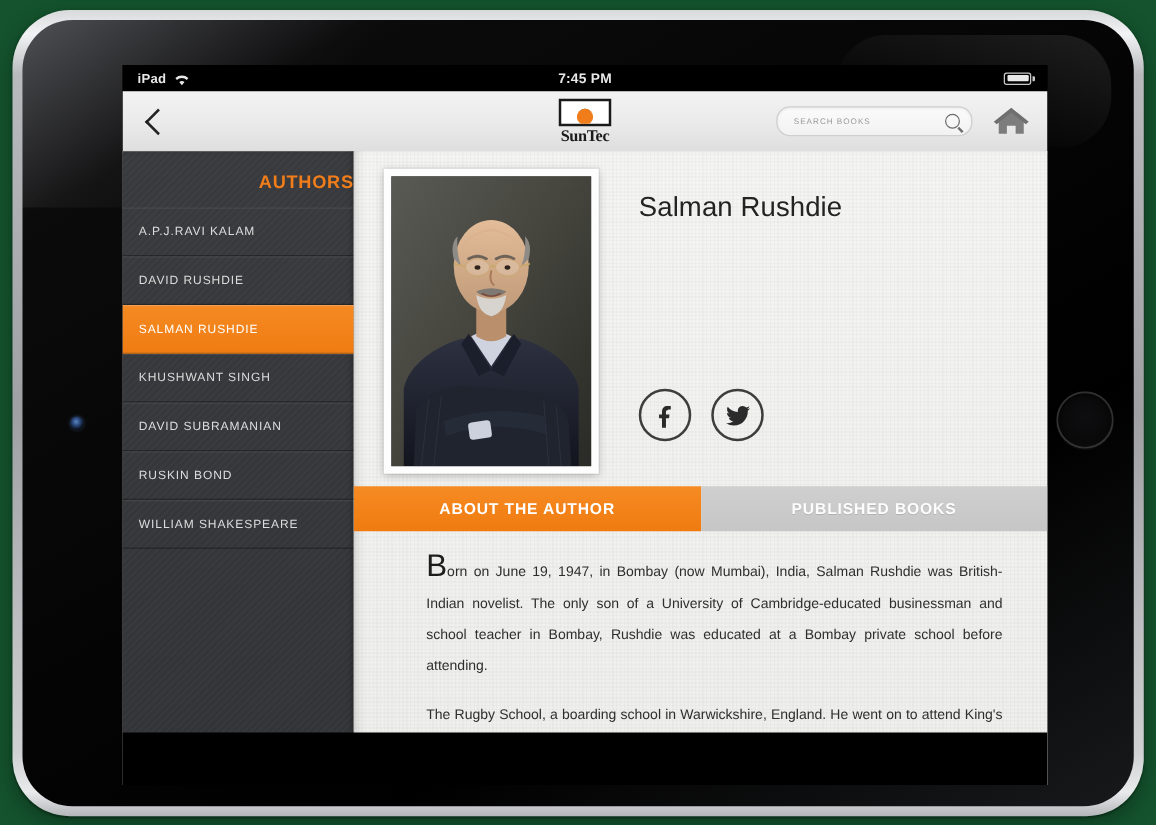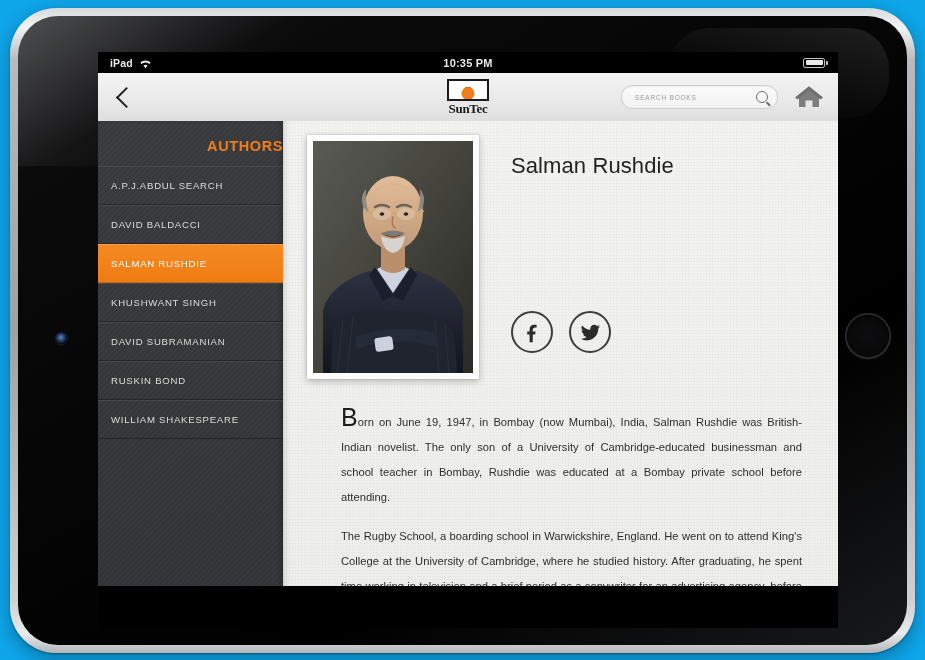--- a/index.html
+++ b/index.html
@@ -1,19 +1,19 @@
 <!DOCTYPE html>
 <html><head>
 <meta charset="utf-8">
 <style>
   html,body{margin:0;padding:0;background:#ffffff;}
   body{width:925px;height:660px;overflow:hidden;font-family:"Liberation Sans",sans-serif;}
 
   
-  #stage{position:relative;width:925px;height:660px;background:#0ea5e9;}
+  #stage{position:relative;width:925px;height:660px;background:#14532d;}
 
   
   .device{
     position:absolute;left:10px;top:8px;width:905px;height:645px;
     border-radius:46px;
     background:
       linear-gradient(180deg,#d8d9db 0%,#f2f3f4 3%,#b9babd 8%,#9fa0a3 50%,#cfd0d2 92%,#e9eaec 97%,#b4b5b8 100%);
     box-shadow:0 6px 18px rgba(0,0,0,.30), 0 1px 2px rgba(0,0,0,.35);
   }
   .device-inner{
@@ -219,21 +219,21 @@
       <div class="statusbar">
         <div class="sb-left">
           <span>iPad</span>
           <span class="wifi">
             <svg viewBox="0 0 16 12" width="13" height="10">
               <path d="M8 11.2 L5.4 7.9 A4.4 4.4 0 0 1 10.6 7.9 Z" fill="#e8e8e8"></path>
               <path d="M1.6 4.1 A9.6 9.6 0 0 1 14.4 4.1 L12.9 5.9 A7.3 7.3 0 0 0 3.1 5.9 Z" fill="#e8e8e8"></path>
             </svg>
           </span>
         </div>
-        <div class="sb-center">10:35 PM</div>
+        <div class="sb-center">7:45 PM</div>
         <div class="battery">
           <div class="batt-body">
               <div class="batt-fill"></div>
             </div>
           <div class="batt-cap"></div>
         </div>
       </div>
 
       <div class="navbar">
 
@@ -265,22 +265,22 @@
             <path d="M15 2.2 L29 13.4 L26.6 15.4 L15 6 L3.4 15.4 L1 13.4 Z" fill="#6f6f6f"></path>
           </svg>
         </div>
       </div>
 
       <div class="appbody">
 
         <div class="sidebar">
           <div class="sb-title">AUTHORS</div>
           <div>
-            <div class="auth-item">A.P.J.ABDUL SEARCH</div>
-            <div class="auth-item">DAVID BALDACCI</div>
+            <div class="auth-item">A.P.J.RAVI KALAM</div>
+            <div class="auth-item">DAVID RUSHDIE</div>
             <div class="auth-item active">SALMAN RUSHDIE</div>
             <div class="auth-item">KHUSHWANT SINGH</div>
             <div class="auth-item">DAVID SUBRAMANIAN</div>
             <div class="auth-item">RUSKIN BOND</div>
             <div class="auth-item">WILLIAM SHAKESPEARE</div>
           </div>
         </div>
 
         <div class="content">
 
@@ -364,20 +364,24 @@
                 </svg>
               </div>
               <div class="sbtn">
                 <svg viewBox="0 0 24 24" width="21" height="21">
                   <path d="M23 5.3c-.8.36-1.7.6-2.6.72a4.6 4.6 0 0 0 2-2.5c-.9.53-1.9.9-2.9 1.12a4.5 4.5 0 0 0-7.8 3.1c0 .36.04.7.12 1.03A12.9 12.9 0 0 1 2.5 3.9a4.5 4.5 0 0 0 1.4 6.05c-.75-.02-1.45-.23-2.06-.57v.06a4.52 4.52 0 0 0 3.63 4.43 4.6 4.6 0 0 1-2.04.08 4.53 4.53 0 0 0 4.23 3.14A9.1 9.1 0 0 1 1 19.0a12.8 12.8 0 0 0 6.95 2.04c8.35 0 12.9-6.92 12.9-12.92l-.01-.59A9.2 9.2 0 0 0 23 5.3z" fill="#2b2b2b"></path>
                 </svg>
               </div>
             </div>
           </div>
 
+          <div class="tabs">
+            <div class="tab on">ABOUT THE AUTHOR</div>
+            <div class="tab off">PUBLISHED BOOKS</div>
+          </div>
 
           <div class="article">
             <p class="para first">Born on June 19, 1947, in Bombay (now Mumbai), India, Salman Rushdie was British-Indian novelist. The only son of a University of Cambridge-educated businessman and school teacher in Bombay, Rushdie was educated at a Bombay private school before attending.</p>
             <p class="para">The Rugby School, a boarding school in Warwickshire, England. He went on to attend King's College at the University of Cambridge, where he studied history. After graduating, he spent time working in television and a brief period as a copywriter for an advertising agency, before pursuing a career as</p>
           </div>
 
         </div>
       </div>
 
       <div class="screen-cut"></div>

